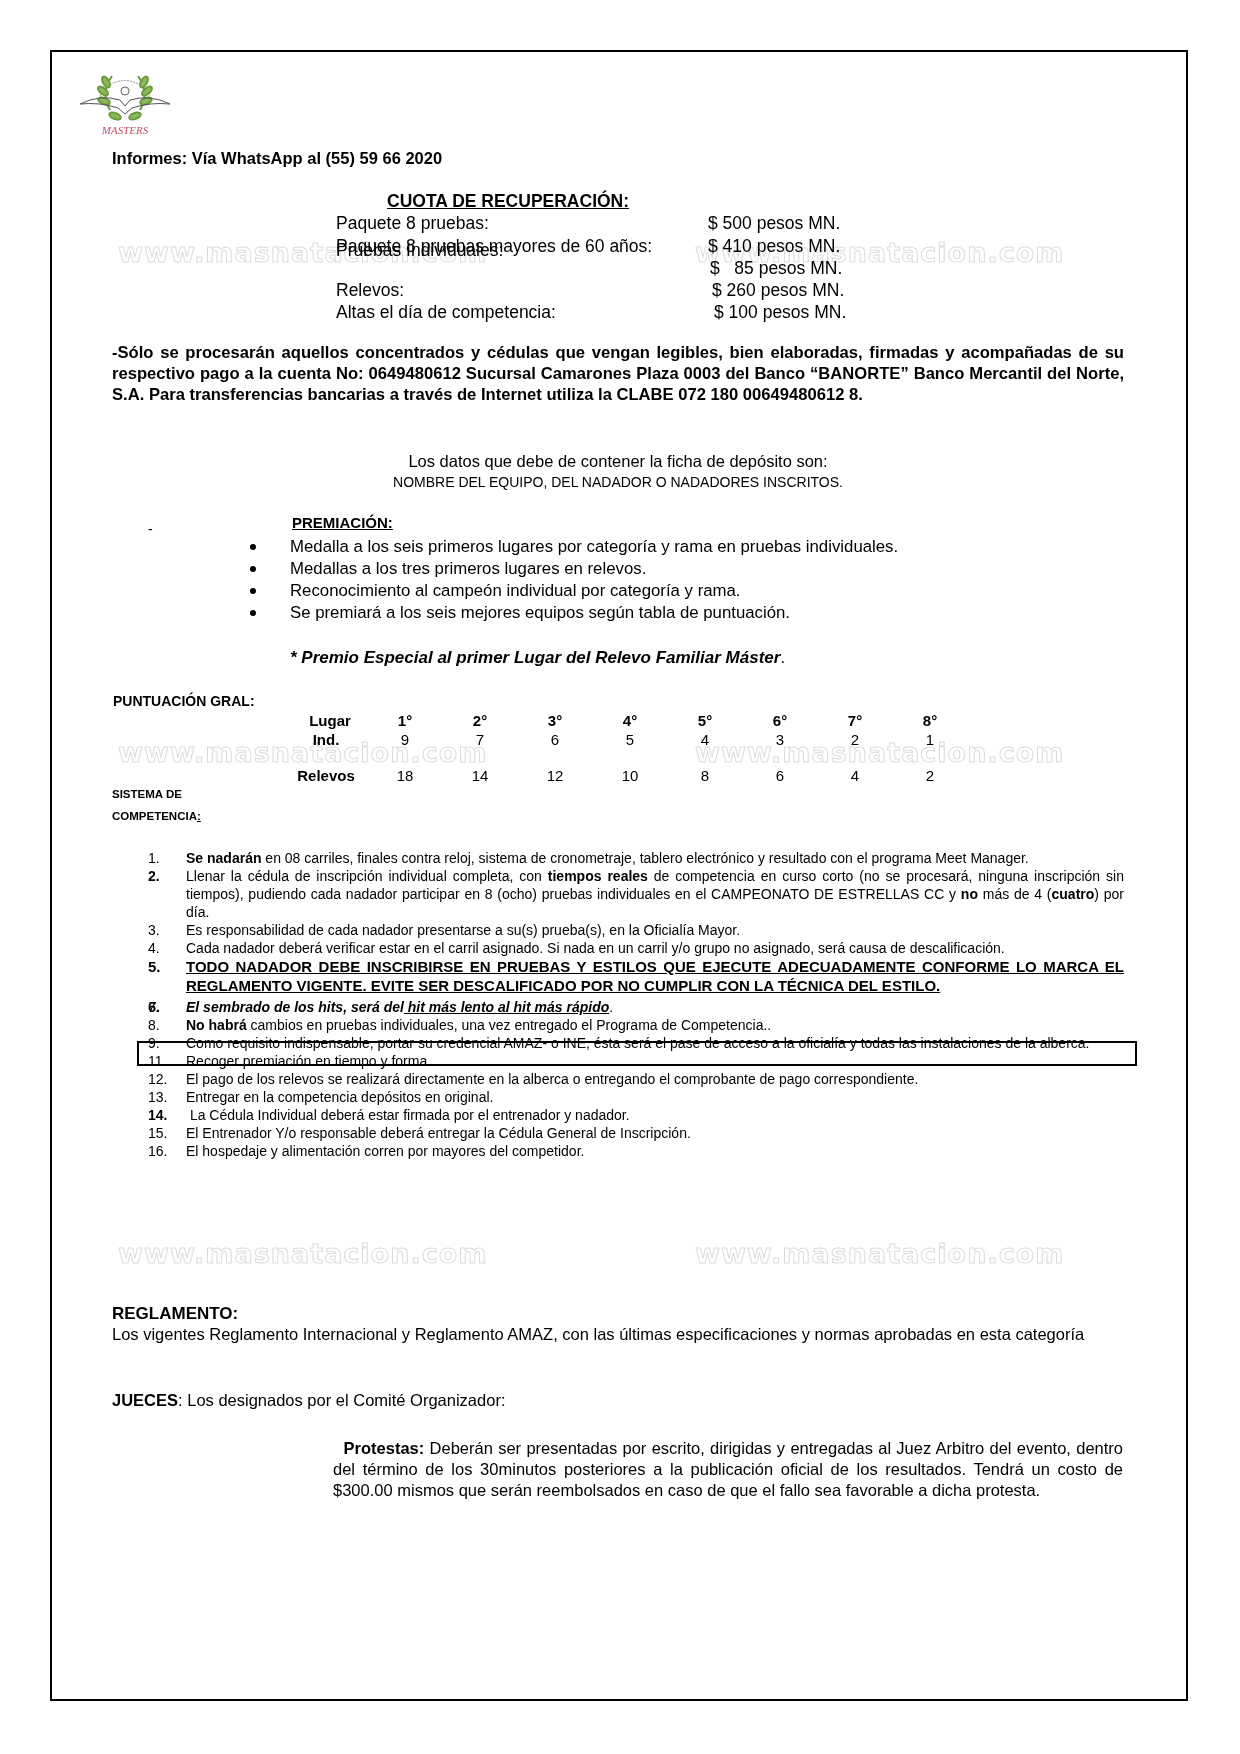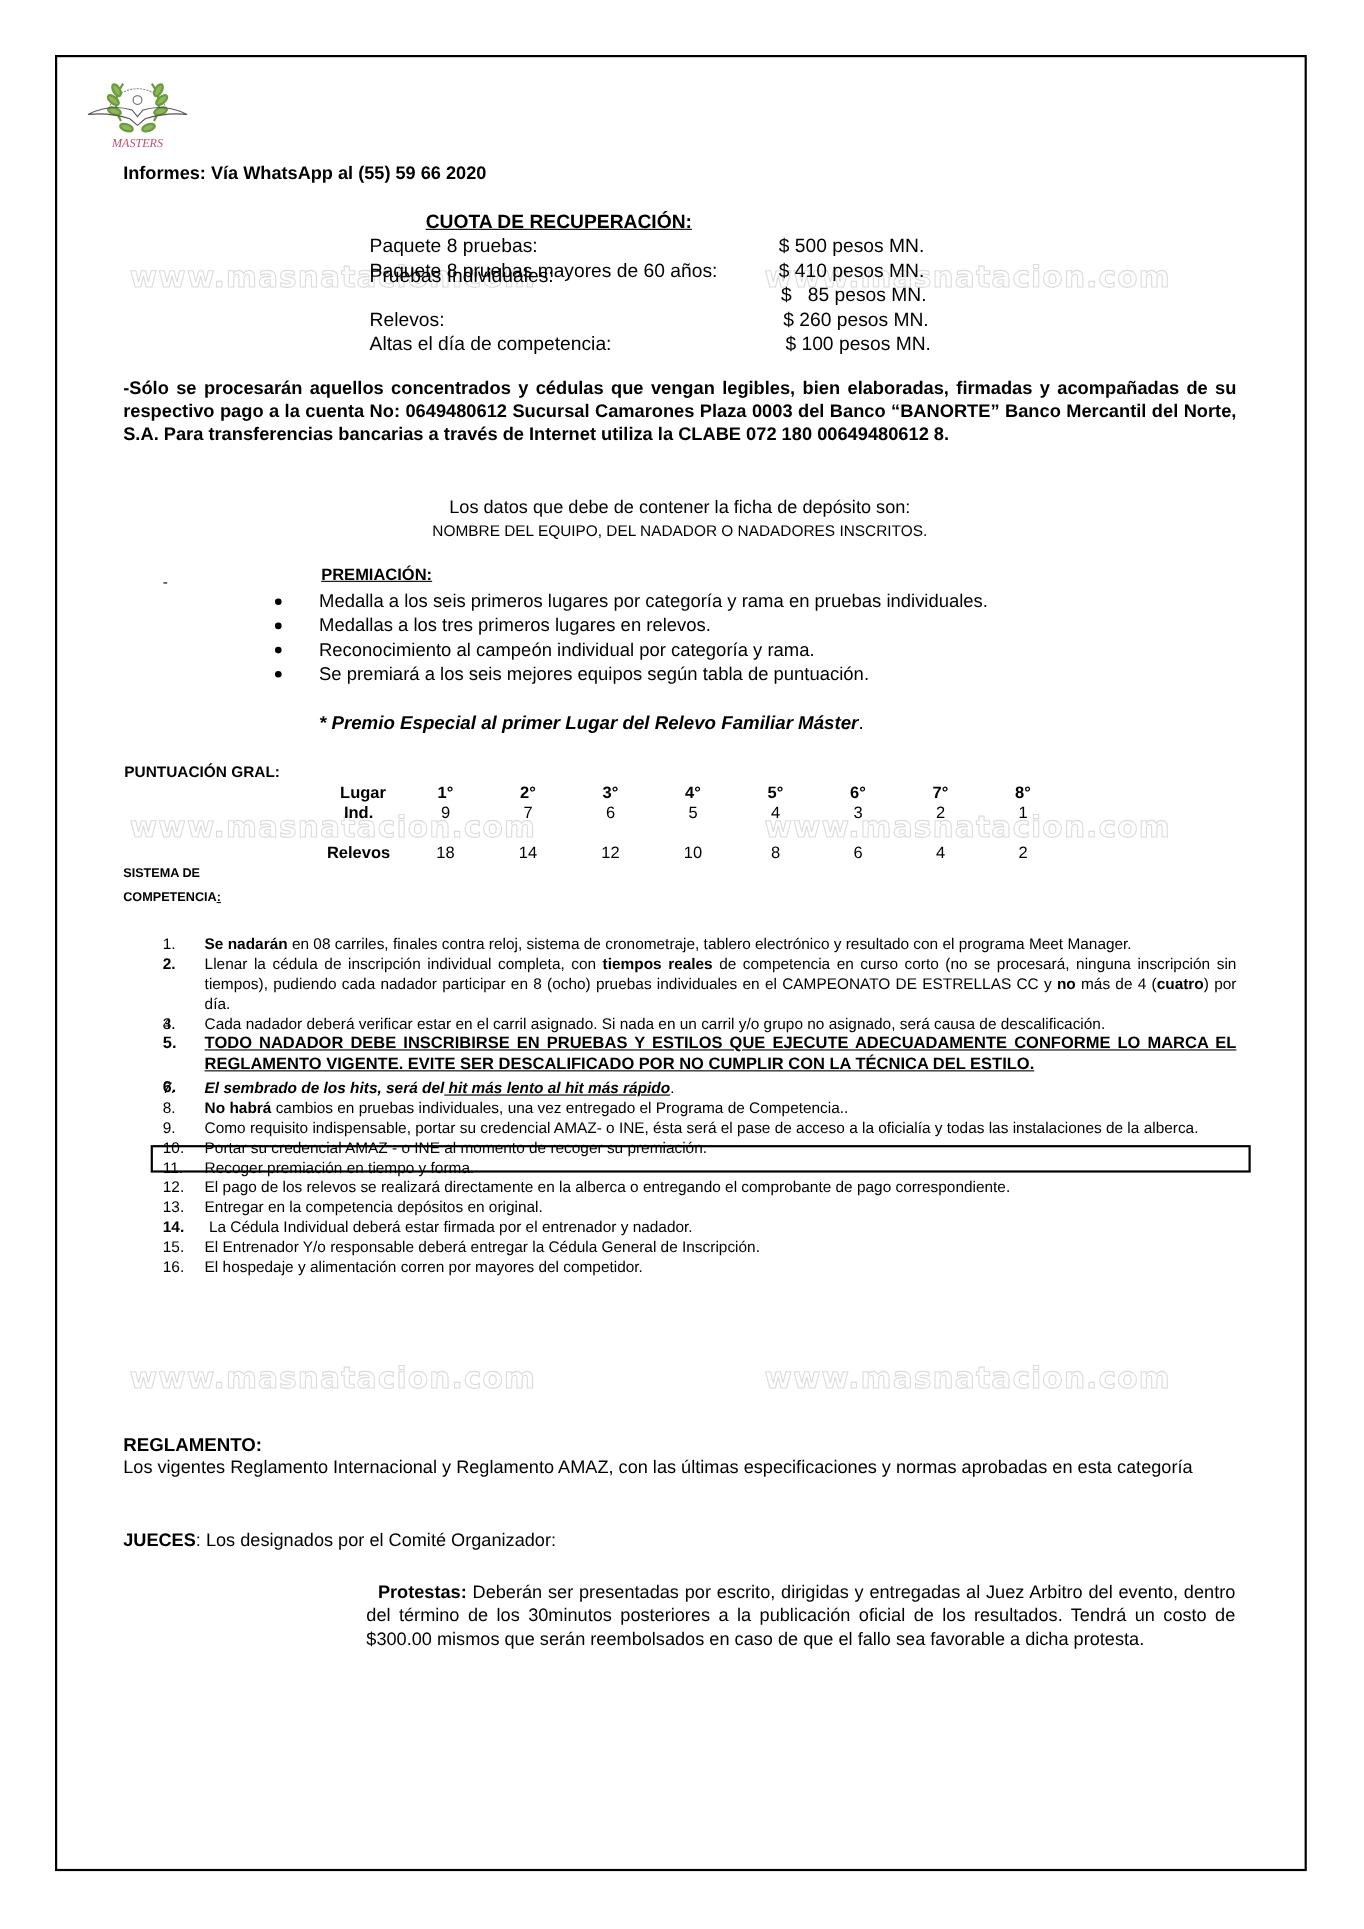--- a/index.html
+++ b/index.html
@@ -146,28 +146,27 @@
     <span class="cell" style="left:615px;">2</span>
   </div>
 </div>
 
 <div class="abs sistema" style="top:788px;">SISTEMA DE</div>
 <div class="abs sistema" style="top:810px;"><span>COMPETENCIA</span><span style="text-decoration:underline;">:</span></div>
 
 <div class="list" style="top:849px;">
   <div class="li"><span class="num">1.</span><b>Se nadarán</b><span> en 08 carriles, finales contra reloj, sistema de cronometraje,  tablero electrónico y resultado con el programa Meet Manager.</span></div>
   <div class="li"><b class="num">2.</b><span>Llenar la cédula de inscripción individual completa, con </span><b>tiempos reales</b><span> de competencia en curso corto  (no se procesará, ninguna inscripción sin tiempos), pudiendo cada nadador participar en 8 (ocho) pruebas individuales en el  CAMPEONATO DE ESTRELLAS  CC y </span><b>no</b><span> más de 4 (</span><b>cuatro</b><span>) por día.</span></div>
-  <div class="li"><span class="num">3.</span></div>
+  <div class="li"><span class="num">3.</span><span>Es responsabilidad de cada nadador presentarse a su(s) prueba(s), en la Oficialía Mayor.</span></div>
   <div class="li"><span class="num">4.</span><span>Cada nadador deberá verificar estar en el carril asignado. Si nada en un carril y/o grupo no asignado, será causa de descalificación.</span></div>
   <div class="li bold-under"><span class="num" style="text-decoration:none;">5.</span><span>TODO NADADOR DEBE INSCRIBIRSE EN PRUEBAS Y ESTILOS QUE EJECUTE ADECUADAMENTE CONFORME LO MARCA EL REGLAMENTO VIGENTE. EVITE SER DESCALIFICADO POR NO CUMPLIR CON LA TÉCNICA DEL ESTILO.</span></div>
   <div class="li boxed" style="margin-top:3px; margin-bottom:3px;"><span class="num">6.</span></div>
   <div class="li ital"><span class="num" style="font-weight:normal;">7.</span><span>El sembrado de los hits, será del</span><span style="text-decoration:underline;"> hit más lento al hit más rápido</span><span style="font-weight:normal; font-style:normal;">.</span></div>
   <div class="li"><span class="num">8.</span><b>No habrá</b><span> cambios en pruebas individuales, una vez entregado el Programa de Competencia..</span></div>
   <div class="li"><span class="num">9.</span><span>Como requisito indispensable, portar su credencial AMAZ- o INE, ésta será el pase de acceso a la oficialía y todas las instalaciones de la alberca.</span></div>
-  <div class="li"><span class="num">10.</span><span>Portar su  credencial AMAZ - o  INE al momento de recoger su premiación.</span></div>
   <div class="li"><span class="num">11.</span><span>Recoger premiación en tiempo y forma.</span></div>
   <div class="li"><span class="num">12.</span><span>El pago de los relevos se realizará directamente en la alberca o entregando el comprobante de pago correspondiente.</span></div>
   <div class="li"><span class="num">13.</span><span>Entregar en la competencia depósitos en original.</span></div>
   <div class="li"><b class="num">14.</b><span style="white-space:pre;"> La Cédula Individual deberá estar firmada por el entrenador y nadador.</span></div>
   <div class="li"><span class="num">15.</span><span>El Entrenador Y/o responsable deberá entregar  la Cédula General de Inscripción.</span></div>
   <div class="li"><span class="num">16.</span><span>El hospedaje y alimentación corren por mayores del competidor.</span></div>
 </div>
 <div class="box6"></div>
 
 <div class="abs regl-title">REGLAMENTO:</div>

